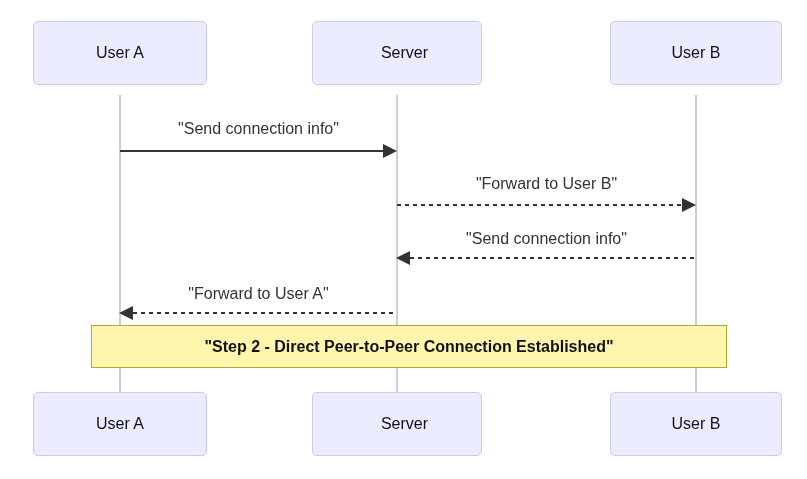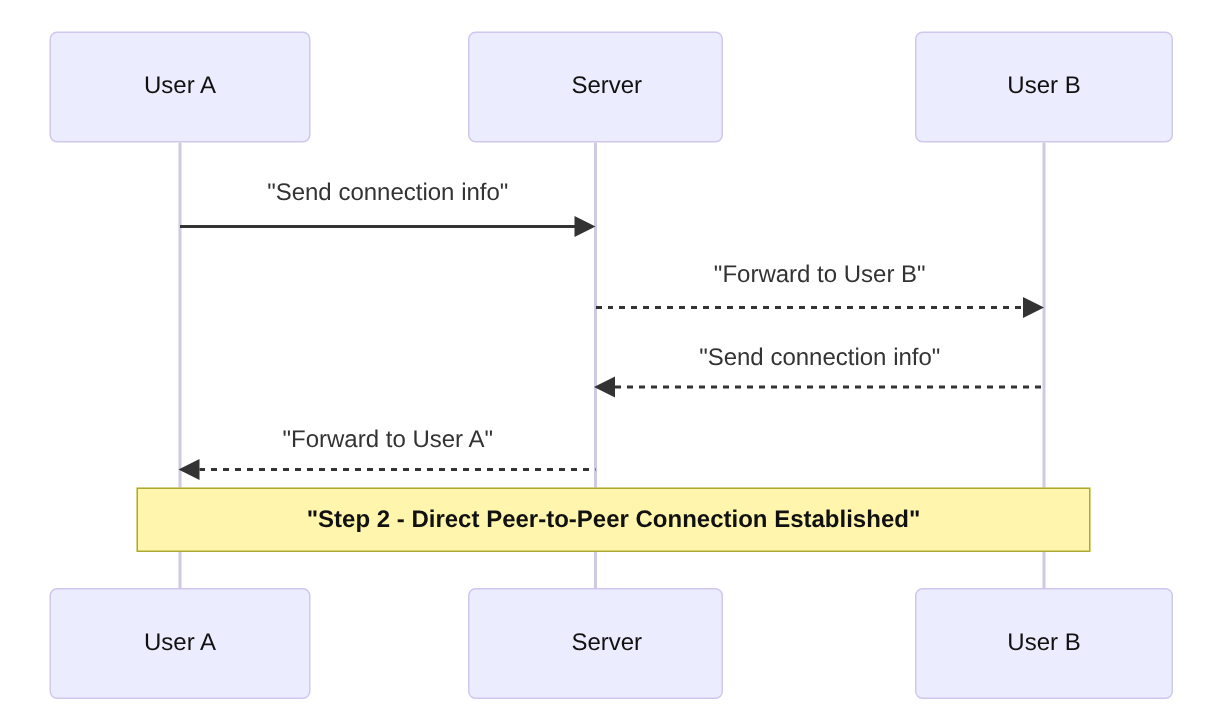--- a/index.html
+++ b/index.html
@@ -24,21 +24,21 @@
     width: 1.5px;
     background: #cfc9e2;
   }
   .lifeline.a { left: 119px; }
   .lifeline.s { left: 396px; }
   .lifeline.b { left: 695px; }
 
   
   .actor {
     position: absolute;
-    height: 74px;
+    height: 64px;
     background: #ECECFF;
     border: 1px solid #cfc8ec;
     border-radius: 5px;
     box-sizing: border-box;
     display: flex;
     align-items: center;
     justify-content: center;
     font-size: 16px;
     color: #111111;
   }

